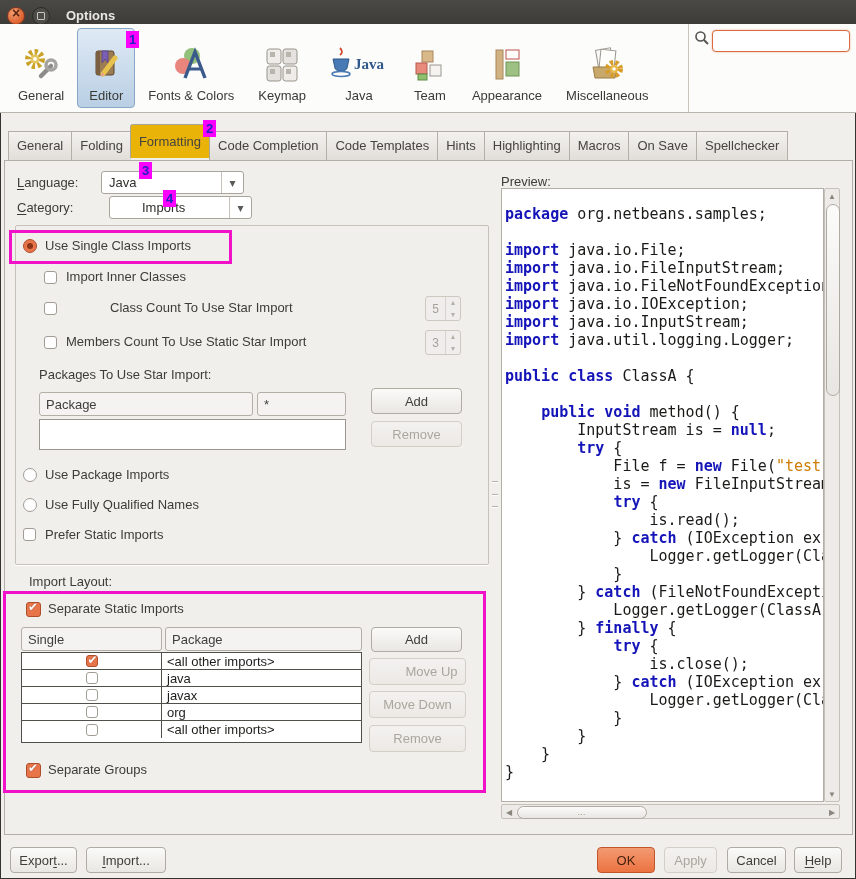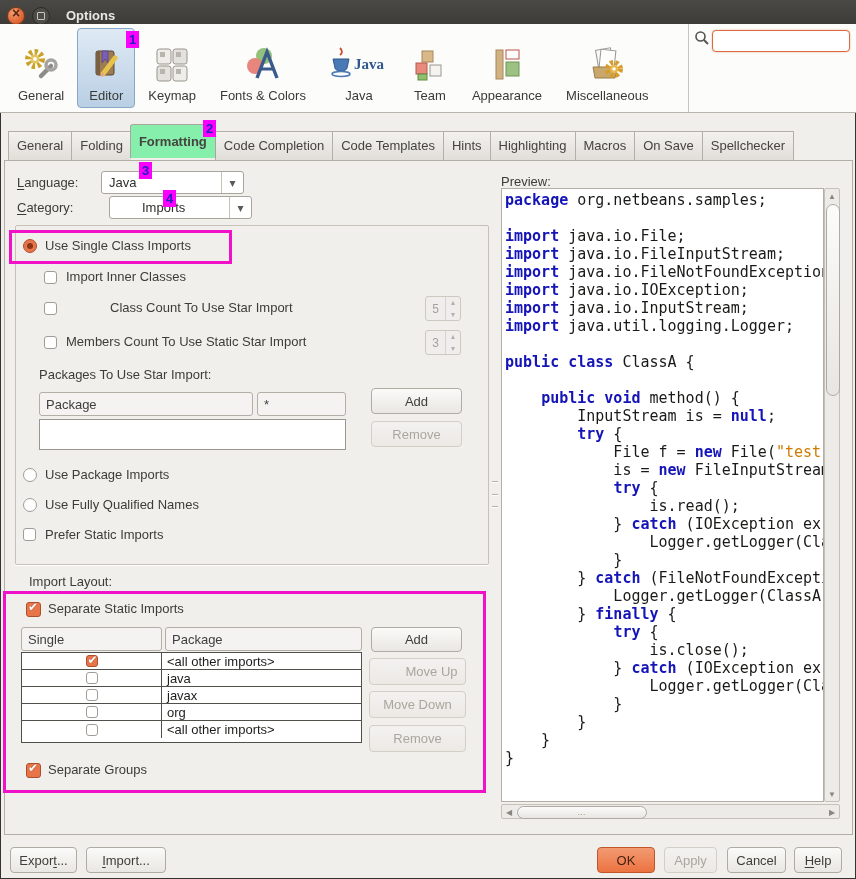--- a/index.html
+++ b/index.html
@@ -30,22 +30,22 @@
   .search-wrap{position:absolute;left:694px;top:30px;display:flex;align-items:flex-start;}
   .search-input{position:absolute;left:18px;top:0;width:128px;height:20px;border:1px solid #d96a3c;
     border-radius:4px;background:#fff;outline:none;font-size:13px;padding:0 4px;
     box-shadow:0 0 2px rgba(217,106,60,.5);}
   
   .tabrow{position:absolute;left:8px;top:127px;height:34px;display:flex;align-items:flex-end;z-index:3;}
   .tab{height:28px;line-height:28px;padding:0 8px;font-size:13px;color:#45443f;
     background:linear-gradient(#f3f2ef,#e1ded9);border:1px solid #b3afa7;border-right:none;
     white-space:nowrap;cursor:default;}
   .tab:last-child{border-right:1px solid #b3afa7;}
-  .tab.sel{height:33px;line-height:33px;background:#86efac;border:1px solid #a9a49c;border-bottom:none;
-    border-radius:3px 3px 0 0;margin:3px -1px;z-index:4;position:relative;font-weight:bold;}
+  .tab.sel{height:33px;line-height:33px;background:#eab308;border:1px solid #a9a49c;border-bottom:none;
+    border-radius:3px 3px 0 0;margin:3px -1px;z-index:4;position:relative;}
   
   .mainpanel{position:absolute;left:4px;top:160px;width:847px;height:673px;background:#f1efec;
     border:1px solid #b3afa7;z-index:1;}
   .lbl{position:absolute;font-size:13px;color:#3c3c38;white-space:nowrap;}
   .mn{text-decoration:underline;text-underline-offset:2px;}
   .combo{position:absolute;height:23px;width:143px;background:#fff;border:1px solid #a9a49c;
     border-radius:3px;display:flex;align-items:center;box-sizing:border-box;}
   .combo-val{flex:1;font-size:13px;color:#2e2e2a;padding-left:7px;}
   .combo-btn{width:21px;height:100%;border-left:1px solid #c5c1b9;display:flex;align-items:center;
     justify-content:center;}
@@ -84,21 +84,21 @@
   .ilt-row{position:relative;height:17px;border-bottom:1px solid #50504b;box-sizing:border-box;}
   .ilt-row:last-child{border-bottom:none;}
   .ilt-c1{position:absolute;left:0;top:0;width:140px;height:100%;border-right:1px solid #50504b;
     box-sizing:border-box;display:flex;align-items:center;justify-content:center;}
   .ilt-c2{position:absolute;left:141px;top:0;right:0;height:100%;font-size:13px;color:#1d1d1b;
     display:flex;align-items:center;padding-left:4px;white-space:nowrap;overflow:hidden;}
   .ilt .cb{position:relative;width:12px;height:12px;}
   
   .codebox{position:absolute;left:496px;top:27px;width:323px;height:614px;background:#fff;
     border:1px solid #b3afa7;overflow:hidden;box-sizing:border-box;}
-  .codelines{padding:2px 0 0 3px;font-family:"DejaVu Sans Mono",monospace;font-size:15px;}
+  .codelines{padding:16px 0 0 3px;font-family:"DejaVu Sans Mono",monospace;font-size:15px;}
   .cl{height:18px;line-height:18px;white-space:pre;}
   .seg-k{color:#1414b8;font-weight:600;}
   .seg-p{color:#1a1a18;}
   .seg-s{color:#ce7b00;}
   
   .sb{position:absolute;background:#edebe8;border:1px solid #c5c1b9;box-sizing:border-box;border-radius:2px;}
   .sb-thumb{position:absolute;background:linear-gradient(#fbfbfa,#e8e6e2);border:1px solid #aeaaa2;
     border-radius:7px;}
   .sb-arrow{position:absolute;font-size:8px;color:#8a867e;width:14px;height:14px;display:flex;
     align-items:center;justify-content:center;}
@@ -143,46 +143,46 @@
           <span class="tb-icon">
             <svg width="36" height="36" viewBox="0 0 36 36">
               <rect x="8" y="4" width="18" height="24" rx="2" fill="#9b7c53" stroke="#5d4630"></rect>
               <rect x="8" y="4" width="4" height="24" fill="#7a5f41"></rect>
               <path d="M14 4 h6 v12 l-3 -4 l-3 4 z" fill="#7b5fb5" stroke="#57418a" stroke-width="0.8"></path>
               <path d="M15 27 L27 11" stroke="#e7c34c" stroke-width="5" stroke-linecap="round"></path>
               <path d="M13 30 l3.4 -2.6 l-2.4 -2.2 z" fill="#e89aa0"></path>
             </svg>
           </span>
           <span class="tb-label">Editor</span>
+        </div>
+        <div class="tb-item">
+          <span class="tb-icon">
+            <svg width="40" height="36" viewBox="0 0 40 36">
+              <circle cx="21" cy="9" r="8" fill="#93c07a"></circle>
+              <circle cx="12" cy="19" r="8" fill="#e8857c"></circle>
+              <path d="M14 31 L24 5 L34 31" fill="none" stroke="#3a5a8c" stroke-width="3.4"></path>
+              <line x1="18" y1="22" x2="30" y2="22" stroke="#3a5a8c" stroke-width="3"></line>
+            </svg>
+          </span>
+          <span class="tb-label">Fonts &amp; Colors</span>
         </div>
         <div class="tb-item">
           <span class="tb-icon">
             <svg width="40" height="36" viewBox="0 0 40 36">
               <rect x="5" y="2" width="14" height="15" rx="2.5" fill="#efedea" stroke="#97938b"></rect>
               <rect x="21" y="2" width="14" height="15" rx="2.5" fill="#e4e2de" stroke="#97938b"></rect>
               <rect x="5" y="19" width="14" height="15" rx="2.5" fill="#e4e2de" stroke="#97938b"></rect>
               <rect x="21" y="19" width="14" height="15" rx="2.5" fill="#efedea" stroke="#97938b"></rect>
               <rect x="8" y="5" width="5" height="5" fill="#b9b5ad"></rect>
               <rect x="24" y="5" width="5" height="5" fill="#b9b5ad"></rect>
               <rect x="8" y="22" width="5" height="5" fill="#b9b5ad"></rect>
               <rect x="24" y="22" width="5" height="5" fill="#b9b5ad"></rect>
             </svg>
           </span>
           <span class="tb-label">Keymap</span>
-        </div>
-        <div class="tb-item">
-          <span class="tb-icon">
-            <svg width="40" height="36" viewBox="0 0 40 36">
-              <circle cx="21" cy="9" r="8" fill="#93c07a"></circle>
-              <circle cx="12" cy="19" r="8" fill="#e8857c"></circle>
-              <path d="M14 31 L24 5 L34 31" fill="none" stroke="#3a5a8c" stroke-width="3.4"></path>
-              <line x1="18" y1="22" x2="30" y2="22" stroke="#3a5a8c" stroke-width="3"></line>
-            </svg>
-          </span>
-          <span class="tb-label">Fonts &amp; Colors</span>
         </div>
         <div class="tb-item">
           <span class="tb-icon">
             <svg width="58" height="36" viewBox="0 0 58 36">
               <path d="M10 8 q4 -3 0 -7" fill="none" stroke="#d24a2e" stroke-width="1.8"></path>
               <path d="M3 12 h16 l-2 9 a6 3 0 0 1 -12 0 z" fill="#4a7ab5" stroke="#2e578c"></path>
               <ellipse cx="11" cy="27" rx="9" ry="2.5" fill="none" stroke="#4a7ab5" stroke-width="1.6"></ellipse>
               <text x="24" y="22" font-size="15" font-weight="bold" fill="#2e578c" font-family="Liberation Serif,serif">Java</text>
             </svg>
           </span>

